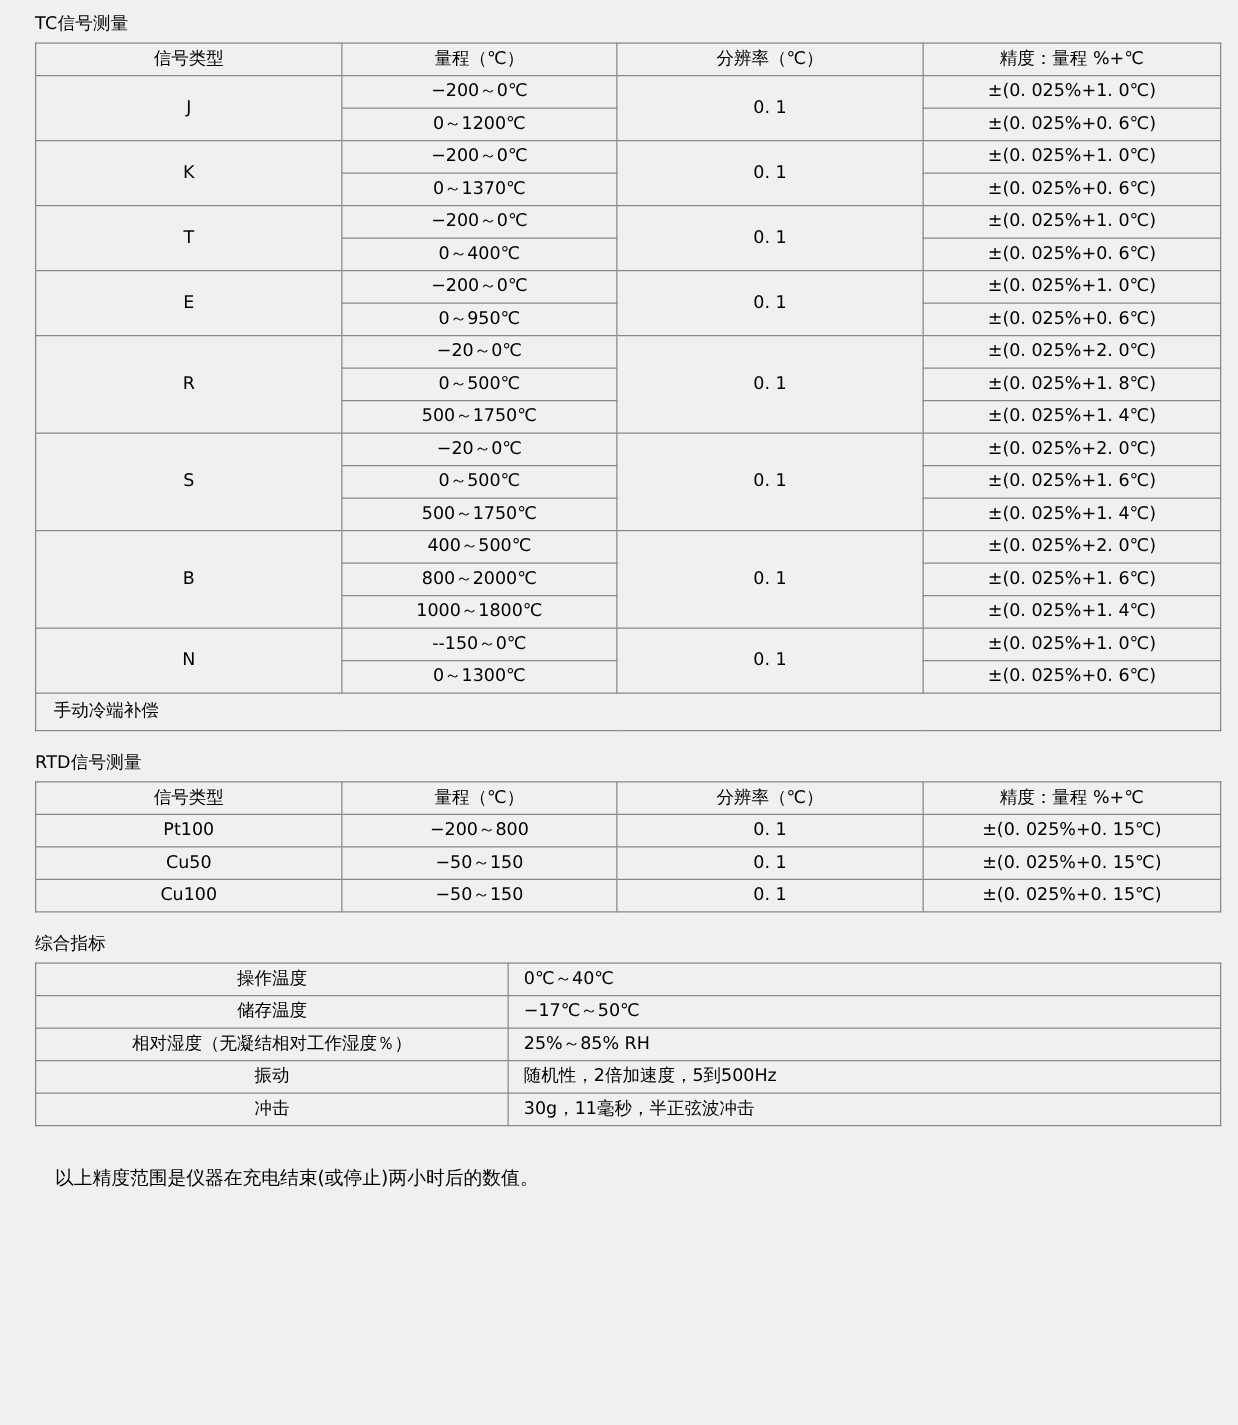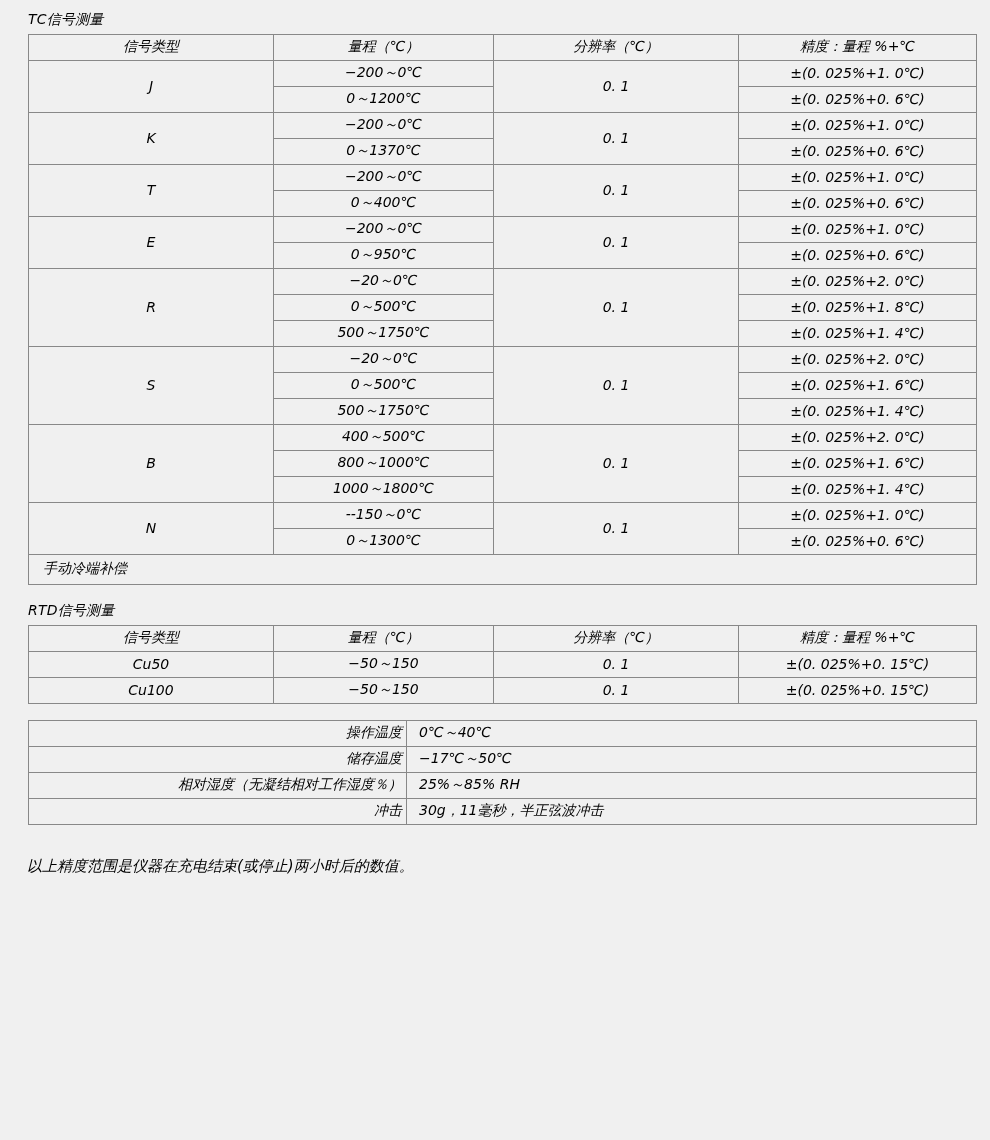--- a/index.html
+++ b/index.html
@@ -13,21 +13,20 @@
     font-family: "DejaVu Sans", "Liberation Sans", sans-serif;
     color: #000;
     overflow: hidden;
   }
   .page {
     position: relative;
     width: 990px;
     height: 1140px;
     box-sizing: border-box;
     padding: 10px 20px 16px 20px;
-    font-style: italic;
   }
   .section-title {
     font-size: 14px;
     line-height: 18px;
     margin: 0 0 6px 8px;
     letter-spacing: 0.2px;
   }
   table {
     border-collapse: collapse;
     width: 806px;
@@ -51,33 +50,33 @@
   }
   
   .tc-table col.c1, .rtd-table col.c1 { width: 245px; }
   .tc-table col.c2, .rtd-table col.c2 { width: 220px; }
   .tc-table col.c3, .rtd-table col.c3 { width: 245px; }
   .tc-table col.c4, .rtd-table col.c4 { width: 238px; }
 
   .gen-table col.g1 { width: 378px; }
   .gen-table col.g2 { width: 570px; }
 
-  .gen-table td.label { text-align: right; }
+  .gen-table td.label { text-align: center; }
   .gen-table td.value { text-align: left; padding-left: 12px; }
 
   .note-row td {
     text-align: left;
     padding-left: 14px;
     height: 30px;
   }
   .spacer-lg { height: 16px; }
   .footnote {
     font-size: 15px;
     line-height: 22px;
-    margin: 30px 0 0 7px;
+    margin: 30px 0 0 24px;
   }
   
   .table-wrap { margin-left: 8px; }
 </style>
 </head>
 <body>
 
 <div class="page">
 
   <div class="section-title">TC信号测量</div>
@@ -174,21 +173,21 @@
         <td>±(0. 025%+1. 4℃)</td>
       </tr>
 
       <tr>
         <td rowspan="3">B</td>
         <td>400～500℃</td>
         <td rowspan="3">0. 1</td>
         <td>±(0. 025%+2. 0℃)</td>
       </tr>
       <tr>
-        <td>800～1000℃</td>
+        <td>800～2000℃</td>
         <td>±(0. 025%+1. 6℃)</td>
       </tr>
       <tr>
         <td>1000～1800℃</td>
         <td>±(0. 025%+1. 4℃)</td>
       </tr>
 
       <tr>
         <td rowspan="2">N</td>
         <td>--150～0℃</td>
@@ -222,37 +221,44 @@
     <thead>
       <tr>
         <th>信号类型</th>
         <th>量程（℃）</th>
         <th>分辨率（℃）</th>
         <th>精度：量程 %+℃</th>
       </tr>
     </thead>
     <tbody>
       <tr>
+        <td>Pt100</td>
+        <td>−200～800</td>
+        <td>0. 1</td>
+        <td>±(0. 025%+0. 15℃)</td>
+      </tr>
+      <tr>
         <td>Cu50</td>
         <td>−50～150</td>
         <td>0. 1</td>
         <td>±(0. 025%+0. 15℃)</td>
       </tr>
       <tr>
         <td>Cu100</td>
         <td>−50～150</td>
         <td>0. 1</td>
         <td>±(0. 025%+0. 15℃)</td>
       </tr>
     </tbody>
   </table>
   </div>
 
   <div class="spacer-lg"></div>
 
+  <div class="section-title">综合指标</div>
 
   <div class="table-wrap">
   <table class="gen-table">
     <colgroup>
           <col class="g1">
           <col class="g2">
         </colgroup>
     <tbody>
       <tr>
         <td class="label">操作温度</td>
@@ -260,20 +266,24 @@
       </tr>
       <tr>
         <td class="label">储存温度</td>
         <td class="value">−17℃～50℃</td>
       </tr>
       <tr>
         <td class="label">相对湿度（无凝结相对工作湿度％）</td>
         <td class="value">25%～85% RH</td>
       </tr>
       <tr>
+        <td class="label">振动</td>
+        <td class="value">随机性，2倍加速度，5到500Hz</td>
+      </tr>
+      <tr>
         <td class="label">冲击</td>
         <td class="value">30g，11毫秒，半正弦波冲击</td>
       </tr>
     </tbody>
   </table>
   </div>
 
   <div class="footnote">以上精度范围是仪器在充电结束(或停止)两小时后的数值。</div>
 
 </div>

